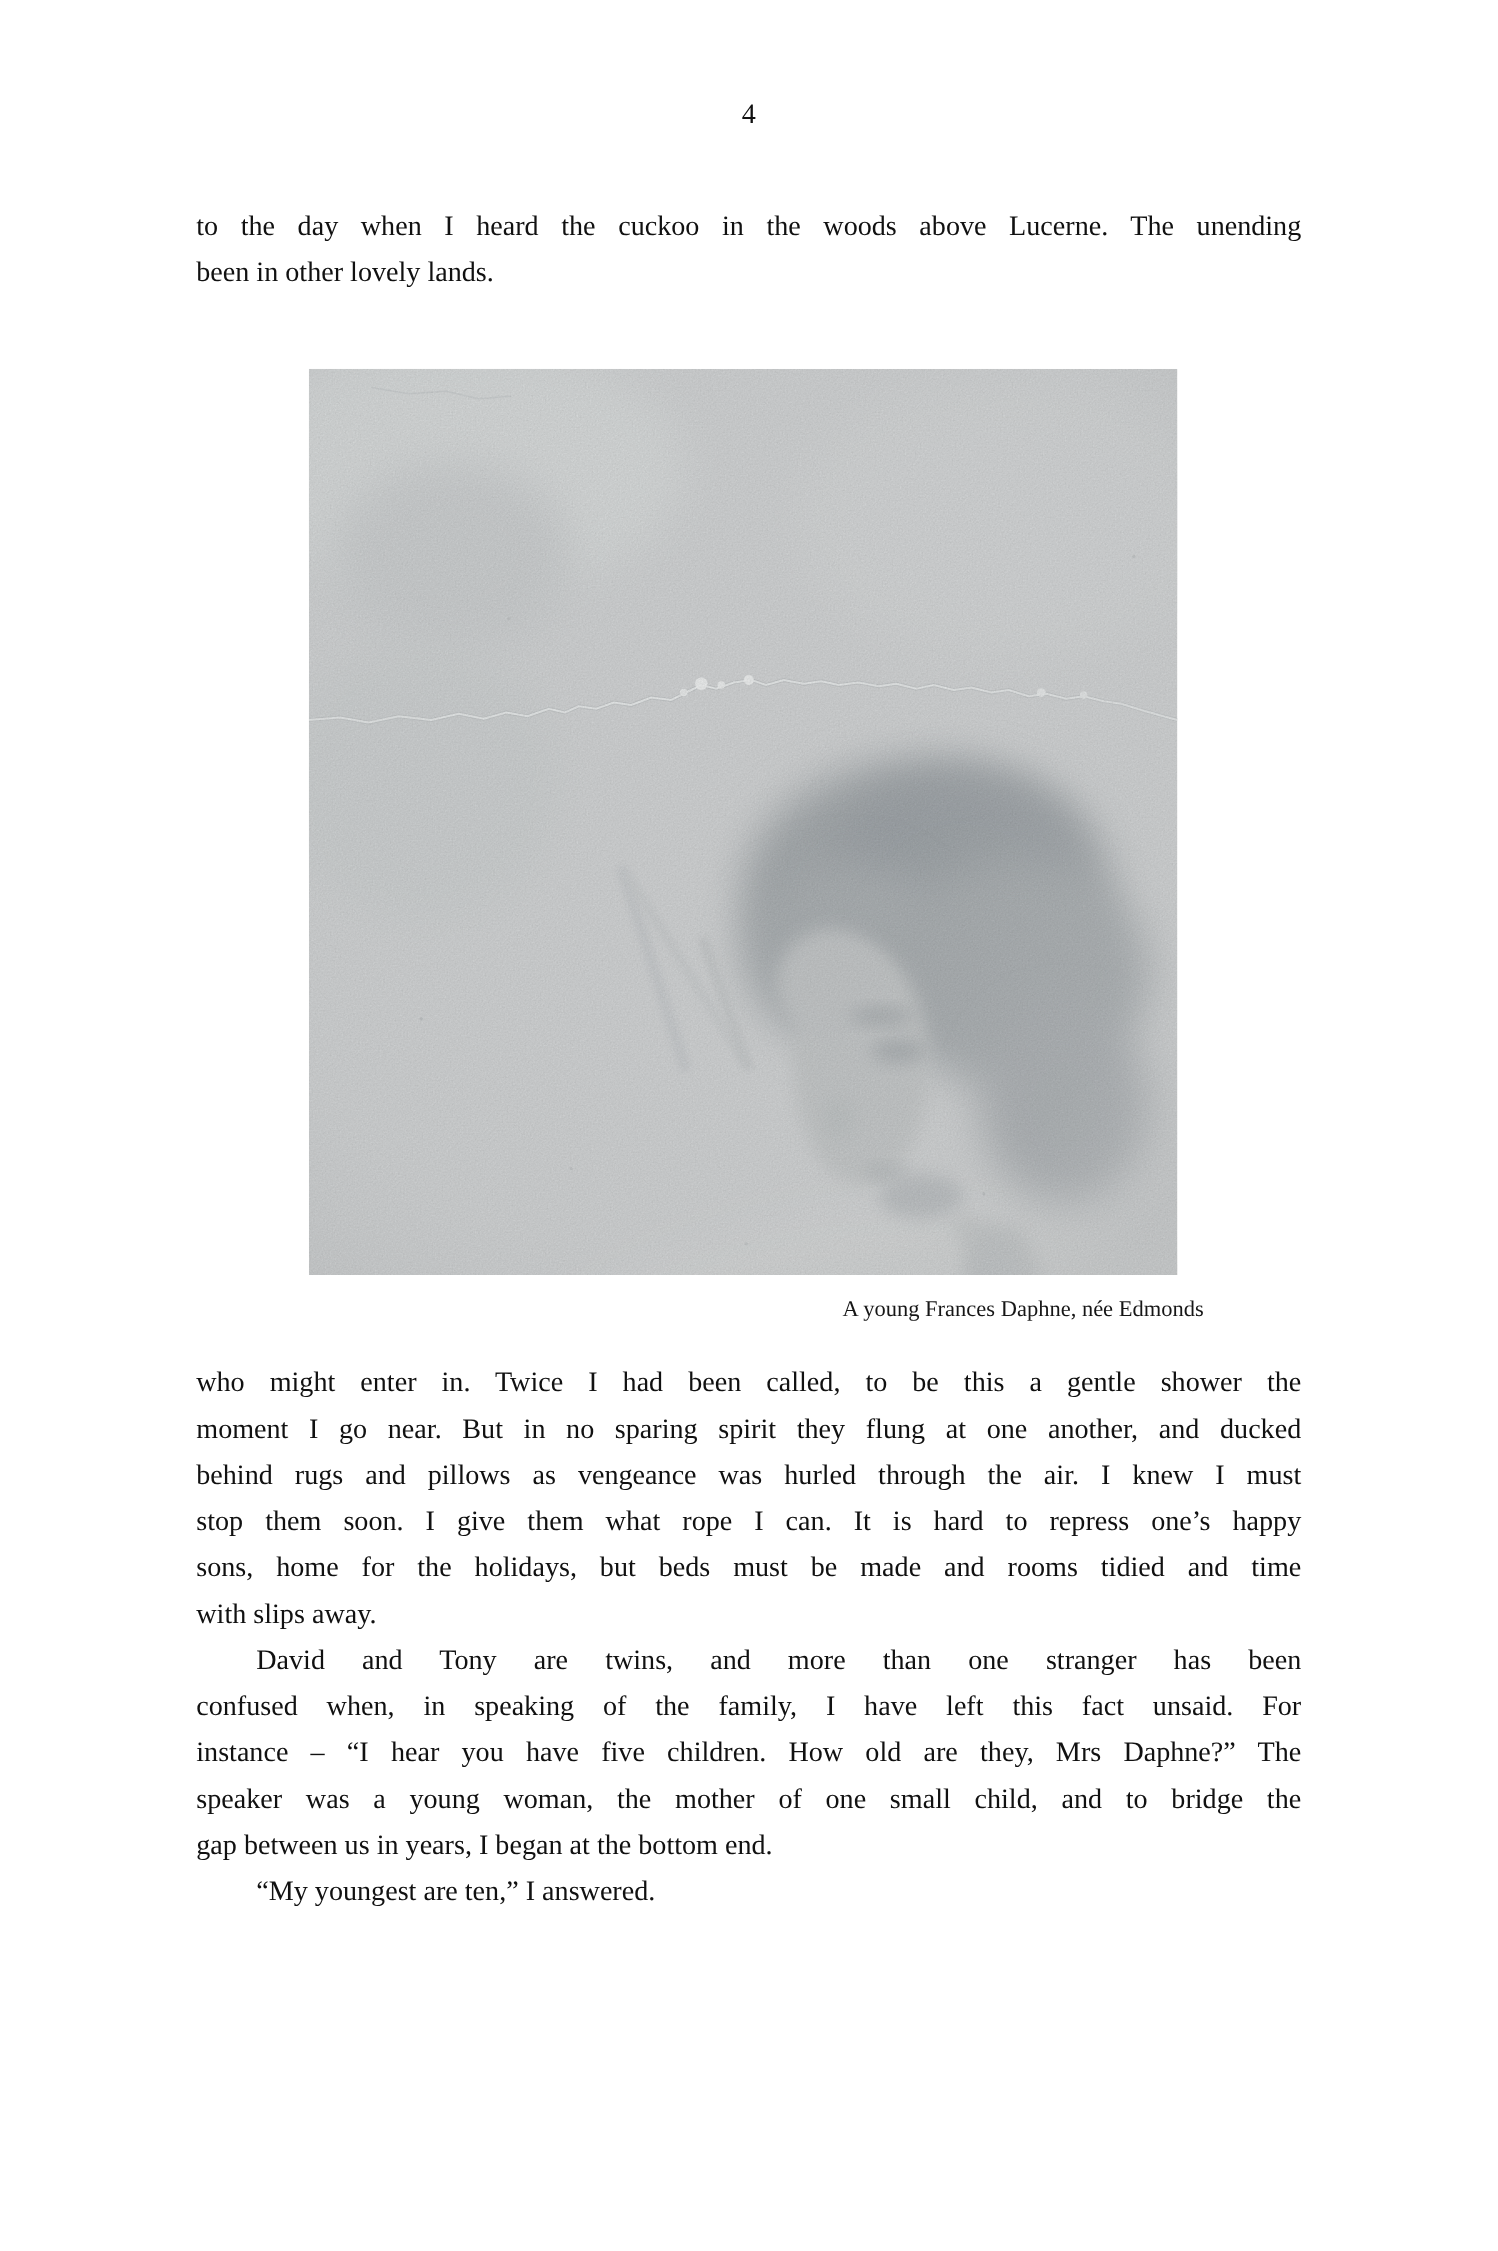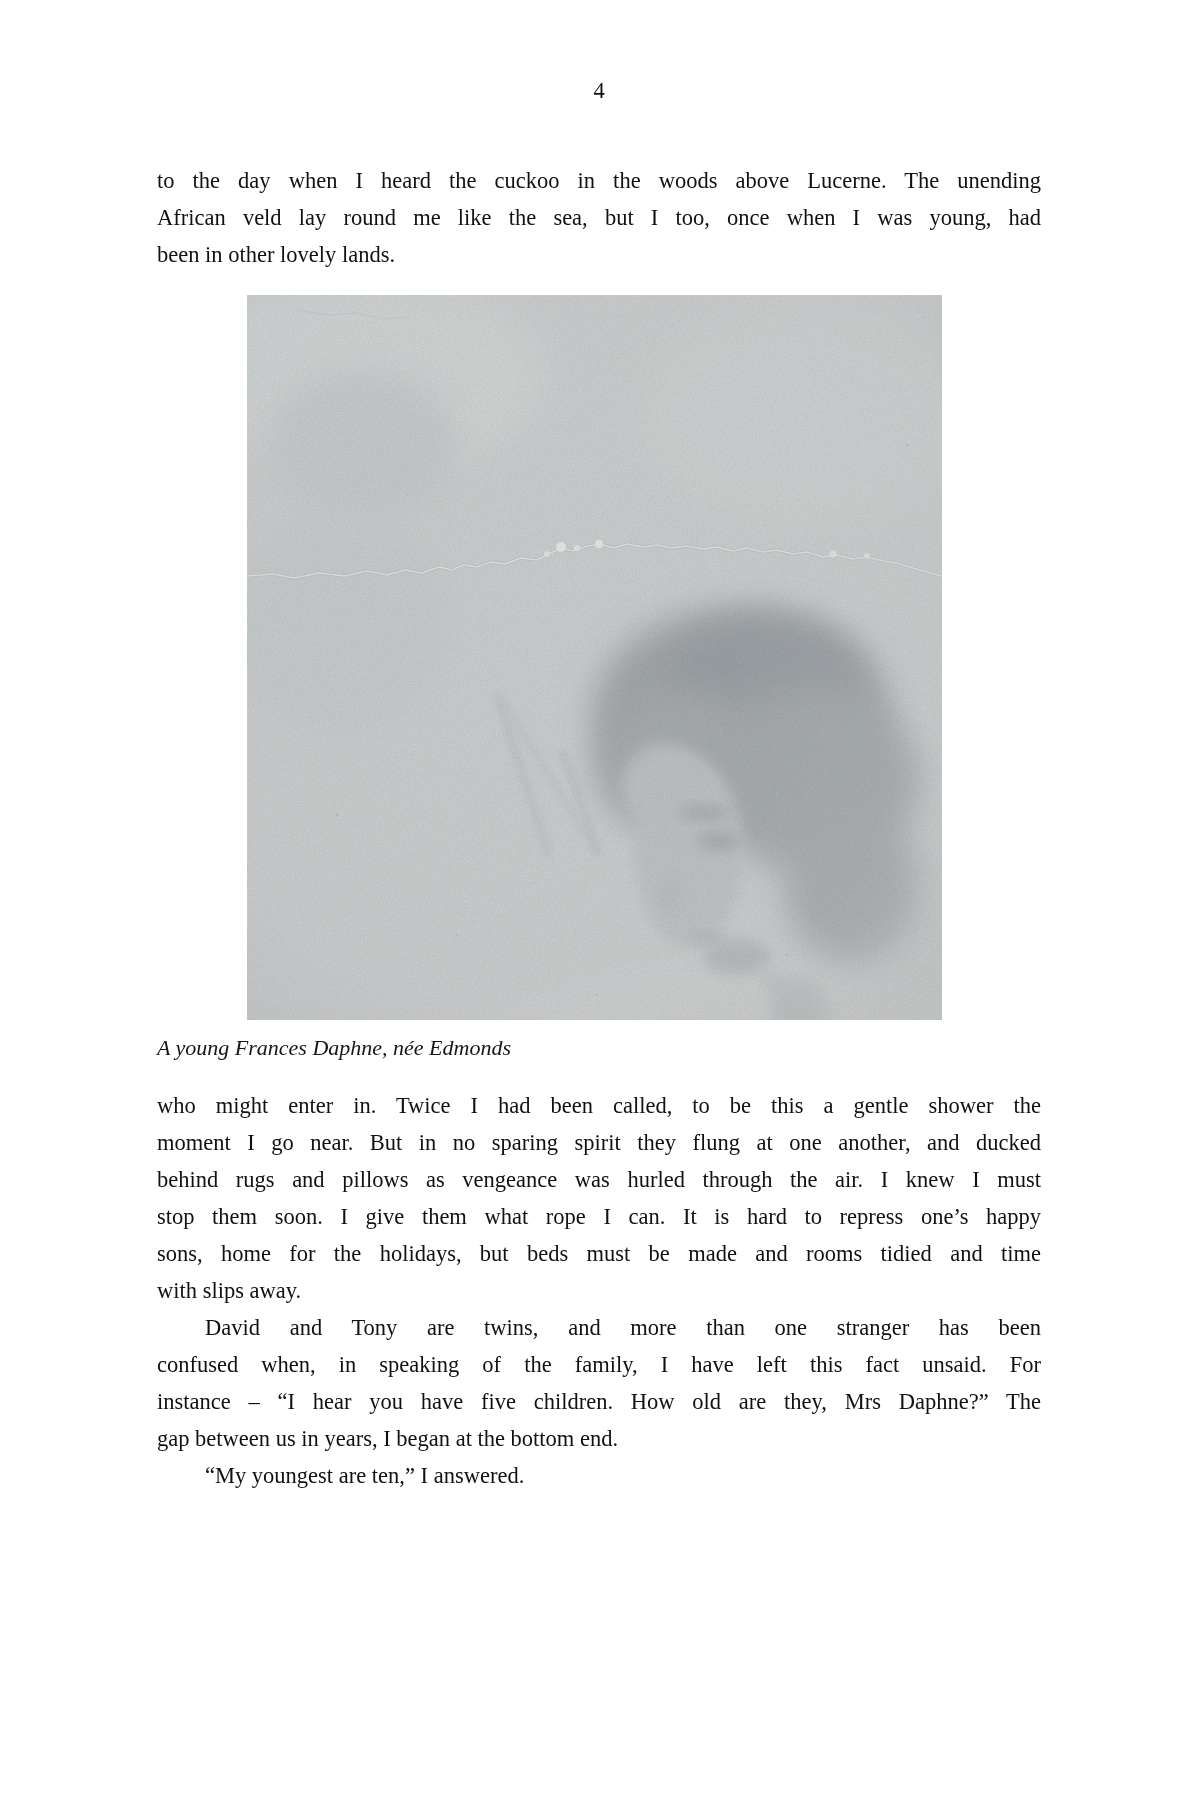--- a/index.html
+++ b/index.html
@@ -49,38 +49,36 @@
     width: 695px;
     height: 725px;
     overflow: hidden;
   }
   .photo svg { display: block; width: 695px; height: 725px; }
   .caption {
     position: absolute;
     top: 1029px;
     left: 157px;
     width: 806px;
-    text-align: left;
-    font-style: italic;
-    font-size: 22px;
+    text-align: right;
+    font-size: 18px;
     line-height: 37px;
     color: #161616;
   }
 </style>
 </head>
 <body>
 
 <div class="sheet">
 
   <div class="pagenum">4</div>
 
   <div class="textblock before">
       <div>
         <div class="line">to the day when I heard the cuckoo in the woods above Lucerne. The unending</div>
-        <div class="line">African veld lay round me like the sea, but I too, once when I was young, had</div>
         <div class="line last">been in other lovely lands.</div>
       </div>
     </div>
 
   <figure class="photo">
     <svg viewBox="0 0 695 725" xmlns="http://www.w3.org/2000/svg">
       <defs>
         <filter id="soft" x="-50%" y="-50%" width="200%" height="200%">
           <feGaussianBlur stdDeviation="16"></feGaussianBlur>
         </filter>
@@ -162,20 +160,21 @@
         <div class="line">moment I go near. But in no sparing spirit they flung at one another, and ducked</div>
         <div class="line">behind rugs and pillows as vengeance was hurled through the air. I knew I must</div>
         <div class="line">stop them soon. I give them what rope I can.  It is hard to repress one’s happy</div>
         <div class="line">sons, home for the holidays, but beds must be made and rooms tidied and time</div>
         <div class="line last">with slips away.</div>
       </div>
       <div>
         <div class="line indent">David and Tony are twins, and more than one stranger has been</div>
         <div class="line">confused when, in speaking of the family, I have left this fact unsaid. For</div>
         <div class="line">instance – “I hear you have five children. How old are they, Mrs Daphne?” The</div>
+        <div class="line">speaker was a young woman, the mother of one small child, and to bridge the</div>
         <div class="line last">gap between us in years, I began at the bottom end.</div>
       </div>
       <div>
         <div class="line last indent">“My youngest are ten,” I answered.</div>
       </div>
     </div>
 
 </div>
 
 </body></html>

